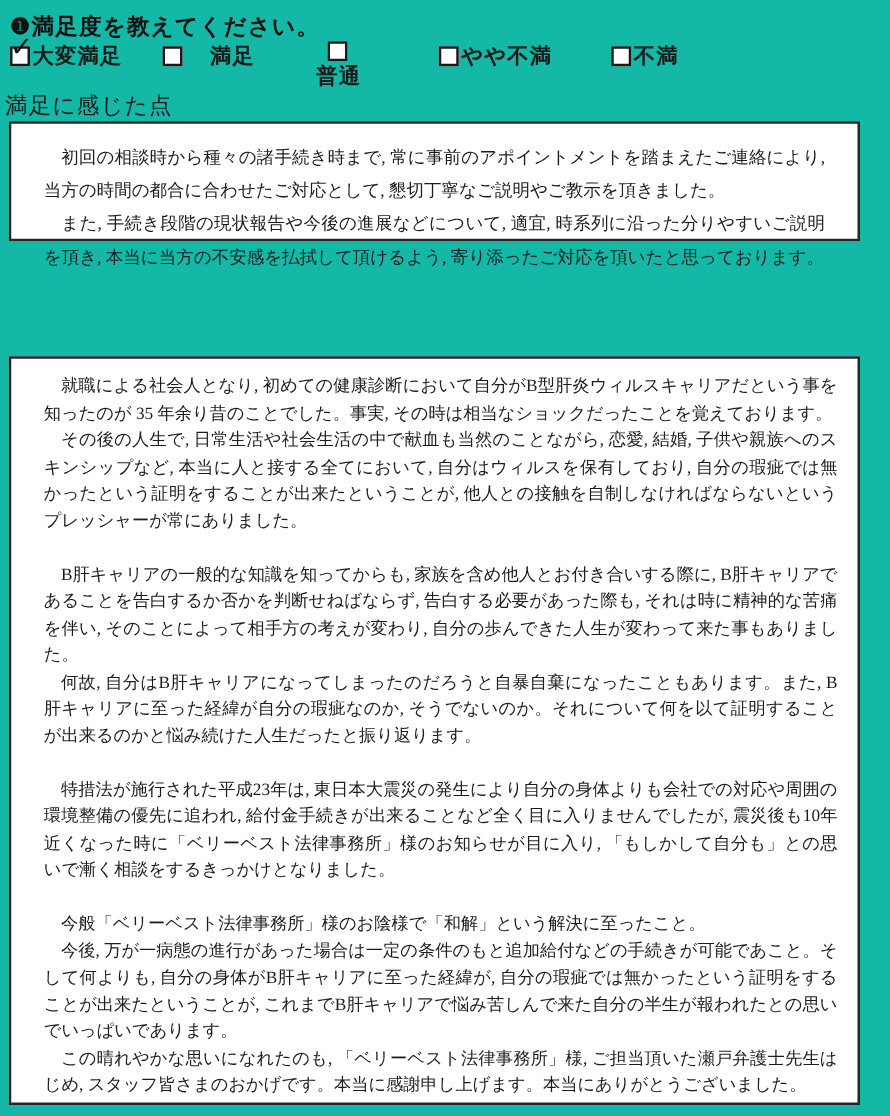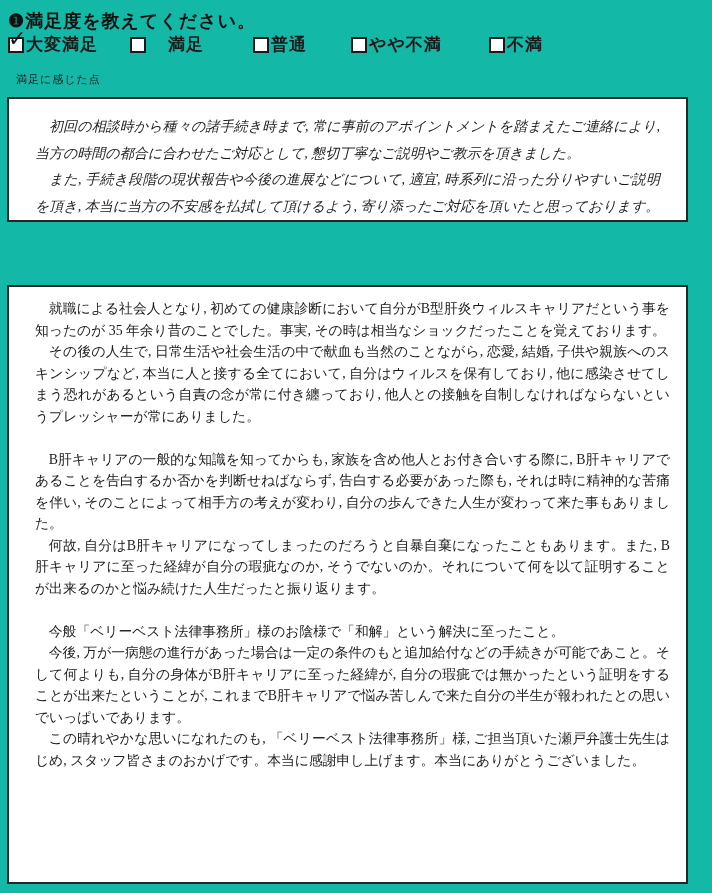--- a/index.html
+++ b/index.html
@@ -36,21 +36,21 @@
     display: flex;
     align-items: center;
     font-size: 17px;
     font-weight: bold;
     letter-spacing: 1px;
     white-space: nowrap;
     cursor: default;
   }
   .opt-0 { left: 8px; }
   .opt-1 { left: 130px; gap: 20px; }
-  .opt-2 { left: 253px; }
+  .opt-2 { left: 253px; flex-direction: column; }
   .opt-3 { left: 351px; justify-content: flex-end; }
   .opt-4 { left: 489px; justify-content: space-between; }
 
   .cb {
     position: relative;
     width: 16px; height: 16px;
     border: 2px solid #1a1a1a;
     background: #fff;
     margin-right: 2px;
     flex: 0 0 auto;
@@ -62,39 +62,38 @@
     font-size: 22px;
     font-weight: bold;
     color: #111;
     line-height: 1;
     font-family: "DejaVu Sans", sans-serif;
   }
   .cb.checked .check { display: block; }
 
   .notes-label {
     position: absolute;
-    left: 16px; top: 72px;
-    font-size: 11px;
+    left: 4px; top: 72px;
+    font-size: 18px;
     letter-spacing: 1px;
   }
 
   .answer-box {
     position: absolute;
     left: 7px;
     width: 681px;
     border: 2px solid #262626;
     background: #fff;
   }
   .box1 {
     top: 97px;
-    height: 125px;
+    height: 96px;
     padding: 15px 26px 0 26px;
     font-size: 14px;
     line-height: 26.5px;
-    font-style: italic;
   }
   .box2 {
     top: 285px;
     height: 599px;
     padding: 11px 16px 0 26px;
     font-size: 13.8px;
     line-height: 21.5px;
   }
   .answer-box p {
     margin: 0;
@@ -139,21 +138,22 @@
   <div class="notes-label">満足に感じた点</div>
 
   <div class="answer-box box1">
     <p>初回の相談時から種々の諸手続き時まで, 常に事前のアポイントメントを踏まえたご連絡により, 当方の時間の都合に合わせたご対応として, 懇切丁寧なご説明やご教示を頂きました。</p>
     <p>また, 手続き段階の現状報告や今後の進展などについて, 適宜, 時系列に沿った分りやすいご説明を頂き, 本当に当方の不安感を払拭して頂けるよう, 寄り添ったご対応を頂いたと思っております。</p>
   </div>
 
 
   <div class="answer-box box2">
     <p>就職による社会人となり, 初めての健康診断において自分がB型肝炎ウィルスキャリアだという事を知ったのが 35 年余り昔のことでした。事実, その時は相当なショックだったことを覚えております。</p>
-    <p>その後の人生で, 日常生活や社会生活の中で献血も当然のことながら, 恋愛, 結婚, 子供や親族へのスキンシップなど, 本当に人と接する全てにおいて, 自分はウィルスを保有しており, 他に感染させてしまう恐れがあるという自責の念が常に付き纏っており, 他人との接触を自制しなければならないというプレッシャーが常にありました。</p>
+    <p>その後の人生で, 日常生活や社会生活の中で献血も当然のことながら, 恋愛, 結婚, 子供や親族へのスキンシップなど, 本当に人と接する全てにおいて, 自分はウィルスを保有しており, 自分の瑕疵では無かったという証明をすることが出来たということが, 他人との接触を自制しなければならないというプレッシャーが常にありました。</p>
     <p class="gap">B肝キャリアの一般的な知識を知ってからも, 家族を含め他人とお付き合いする際に, B肝キャリアであることを告白するか否かを判断せねばならず, 告白する必要があった際も, それは時に精神的な苦痛を伴い, そのことによって相手方の考えが変わり, 自分の歩んできた人生が変わって来た事もありました。</p>
     <p>何故, 自分はB肝キャリアになってしまったのだろうと自暴自棄になったこともあります。また, B肝キャリアに至った経緯が自分の瑕疵なのか, そうでないのか。それについて何を以て証明することが出来るのかと悩み続けた人生だったと振り返ります。</p>
+    <p class="gap">特措法が施行された平成23年は, 東日本大震災の発生により自分の身体よりも会社での対応や周囲の環境整備の優先に追われ, 給付金手続きが出来ることなど全く目に入りませんでしたが, 震災後も10年近くなった時に「ベリーベスト法律事務所」様のお知らせが目に入り, 「もしかして自分も」との思いで漸く相談をするきっかけとなりました。</p>
     <p class="gap">今般「ベリーベスト法律事務所」様のお陰様で「和解」という解決に至ったこと。</p>
     <p>今後, 万が一病態の進行があった場合は一定の条件のもと追加給付などの手続きが可能であこと。そして何よりも, 自分の身体がB肝キャリアに至った経緯が, 自分の瑕疵では無かったという証明をすることが出来たということが, これまでB肝キャリアで悩み苦しんで来た自分の半生が報われたとの思いでいっぱいであります。</p>
     <p>この晴れやかな思いになれたのも, 「ベリーベスト法律事務所」様, ご担当頂いた瀬戸弁護士先生はじめ, スタッフ皆さまのおかげです。本当に感謝申し上げます。本当にありがとうございました。</p>
   </div>
 
 </div>
 
 </body></html>

